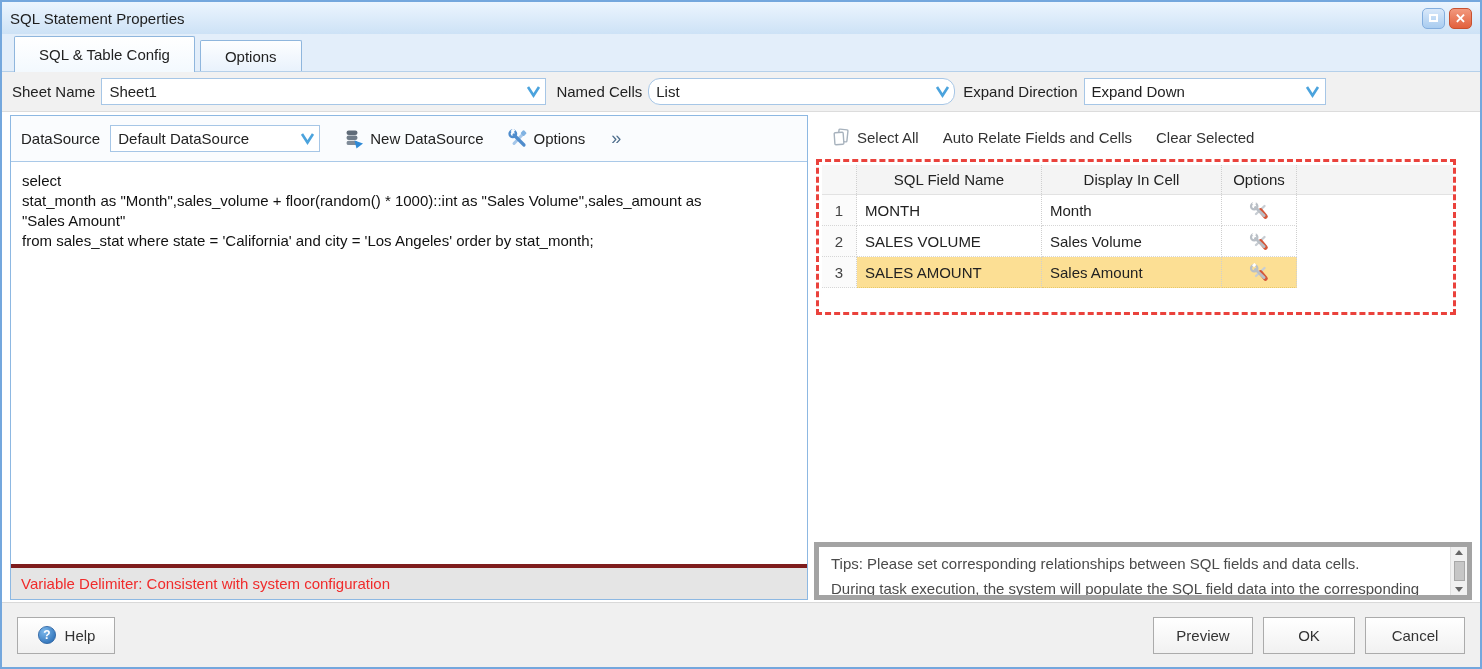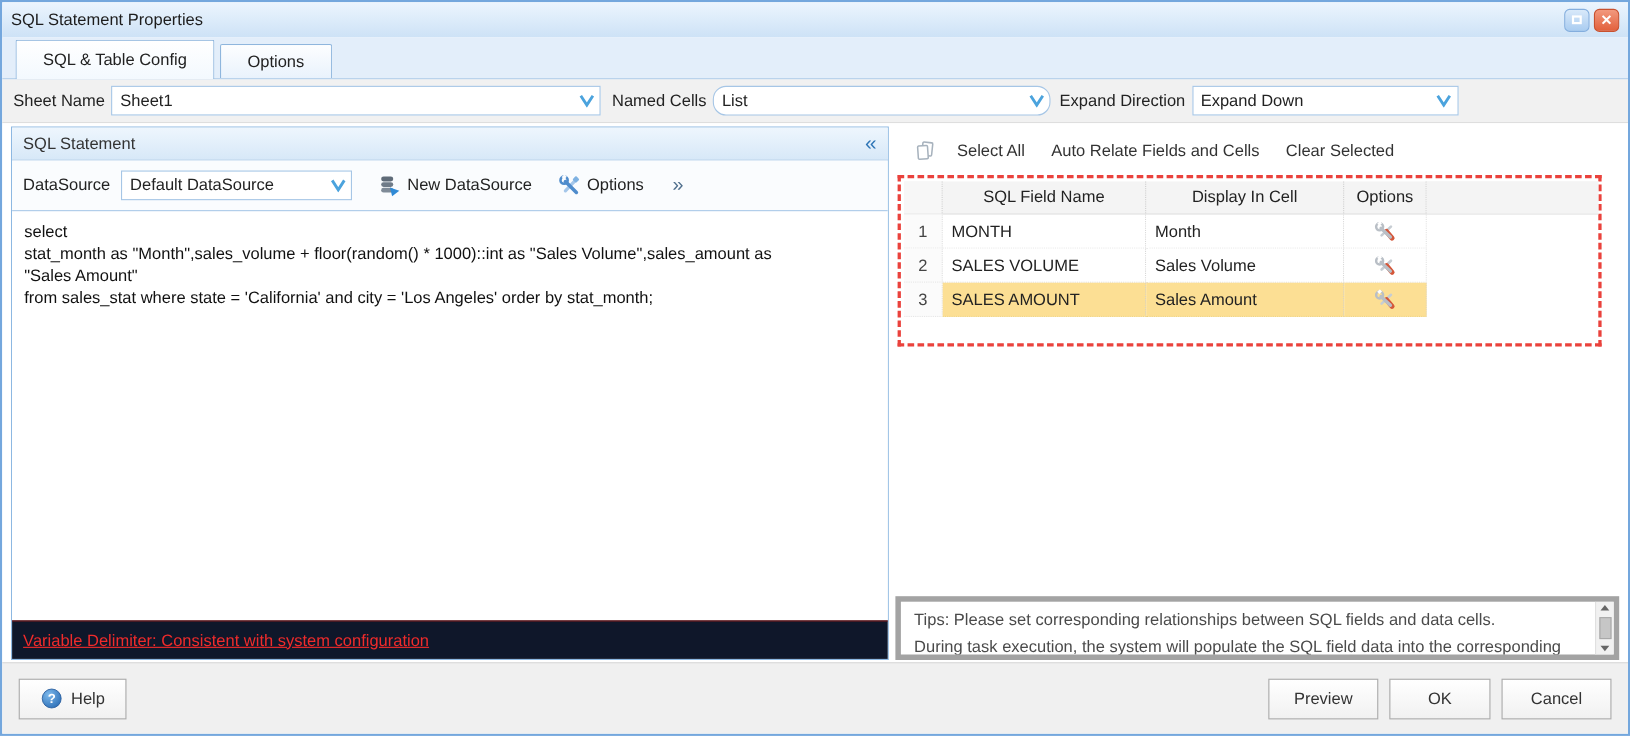--- a/index.html
+++ b/index.html
@@ -50,28 +50,28 @@
                border-bottom:1px solid #a9c9e8; display:flex; align-items:center; padding:0 10px;
                font-size:15px; color:#333; }
   .lp-collapse { margin-left:auto; color:#2e75b6; font-size:19px; line-height:1; }
   .ds-row { height:45px; flex:0 0 45px; background:#fafcfe; display:flex; align-items:center;
             padding:0 10px; font-size:15px; color:#222; }
   .combo-ds { width:210px; margin-left:10px; }
   .tool-link { display:flex; align-items:center; gap:6px; margin-left:24px; font-size:15px; color:#222; }
   .more-chev { margin-left:26px; color:#51708e; font-size:18px; }
   .sql-area { flex:1; border-top:1px solid #aac9e8; background:#fff; padding:9px 11px;
               font-size:15px; line-height:20px; color:#111; white-space:pre-wrap; overflow:hidden; }
-  .delimiter-row { height:35px; flex:0 0 35px; background:#0f172a; border-top:1px solid #7f1d1d;
-                   display:flex; align-items:center; padding:0 10px; font-size:15px; color:#f02b2b;text-decoration:underline; }
+  .delimiter-row { height:35px; flex:0 0 35px; background:#e5e5e5; border-top:4px solid #7f1d1d;
+                   display:flex; align-items:center; padding:0 10px; font-size:15px; color:#f02b2b; }
 
   
   .right-panel { flex:1; display:flex; flex-direction:column; min-width:0; }
   .rp-toolbar { height:44px; flex:0 0 44px; display:flex; align-items:center; padding:0 6px;
                 font-size:15px; color:#333; }
-  .rp-tool { display:flex; align-items:center; gap:20px; padding:4px 12px; }
+  .rp-tool { display:flex; align-items:center; gap:7px; padding:4px 12px; }
   .dashed-zone { flex:0 0 156px; height:156px; margin:0 16px 0 2px; border:3px dashed #ea423c;
                  padding:3px 0 0 3px; background:#fff; }
   .map-table { width:100%; font-size:15px; color:#222; }
   .mt-row { display:flex; height:31px; align-items:stretch; }
   .mt-head { background:#f4f4f4; border-bottom:1px solid #e2e2e2; height:30px; }
   .mt-cell { display:flex; align-items:center; padding:0 8px; border-right:1px dotted #cfcfcf;
              border-bottom:1px dotted #d6d6d6; overflow:hidden; white-space:nowrap; }
   .mt-head .mt-cell { justify-content:center; border-bottom:none; }
   .mt-num { width:35px; flex:0 0 35px; justify-content:center; padding:0; background:#f7f7f7; }
   .mt-row:not(.mt-head) .mt-num { background:#fbfbfb; color:#444; }
@@ -161,24 +161,20 @@
         <svg width="15" height="13" viewBox="0 0 15 13">
             <path d="M2 2 L7.5 10.5 L13 2" fill="none" stroke="#4ba3dd" stroke-width="2.6"></path>
           </svg>
       </span>
     </div>
   </div>
 
   <div class="main">
 
     <div class="left-panel">
-      <div class="lp-header">
-        <span>SQL Statement</span>
-        <span class="lp-collapse">«</span>
-      </div>
       <div class="ds-row">
         <span>DataSource</span>
         <div class="combo combo-ds">
           <span class="combo-val">Default DataSource</span>
           <span class="combo-arrow">
             <svg width="15" height="13" viewBox="0 0 15 13">
                 <path d="M2 2 L7.5 10.5 L13 2" fill="none" stroke="#4ba3dd" stroke-width="2.6"></path>
               </svg>
           </span>
         </div>

